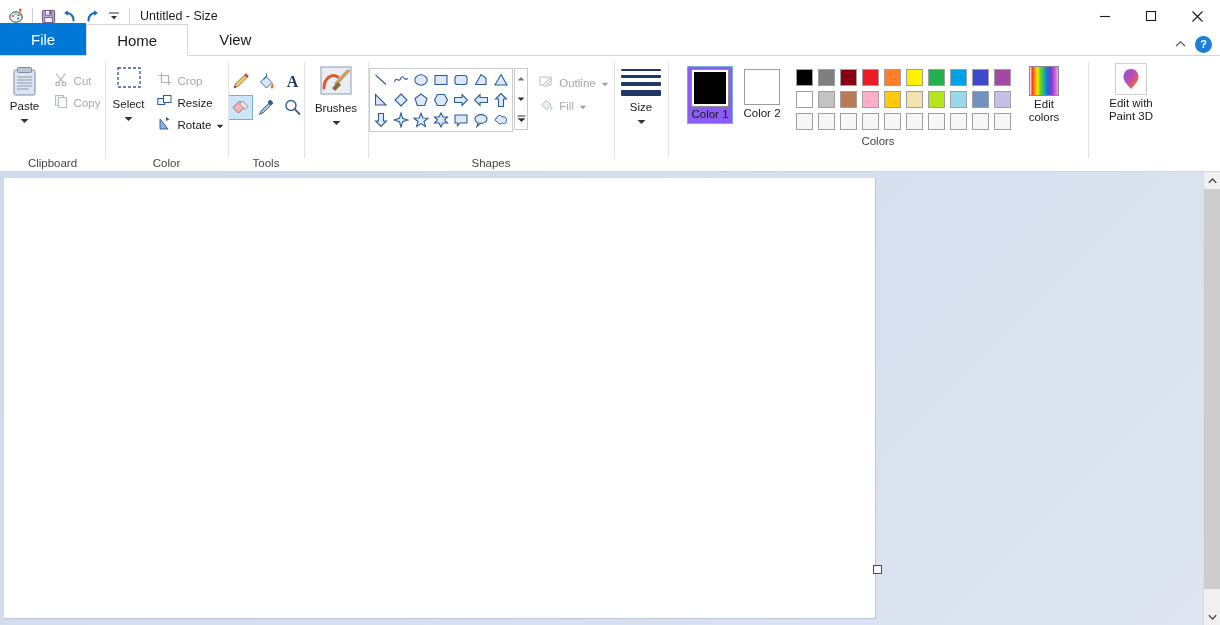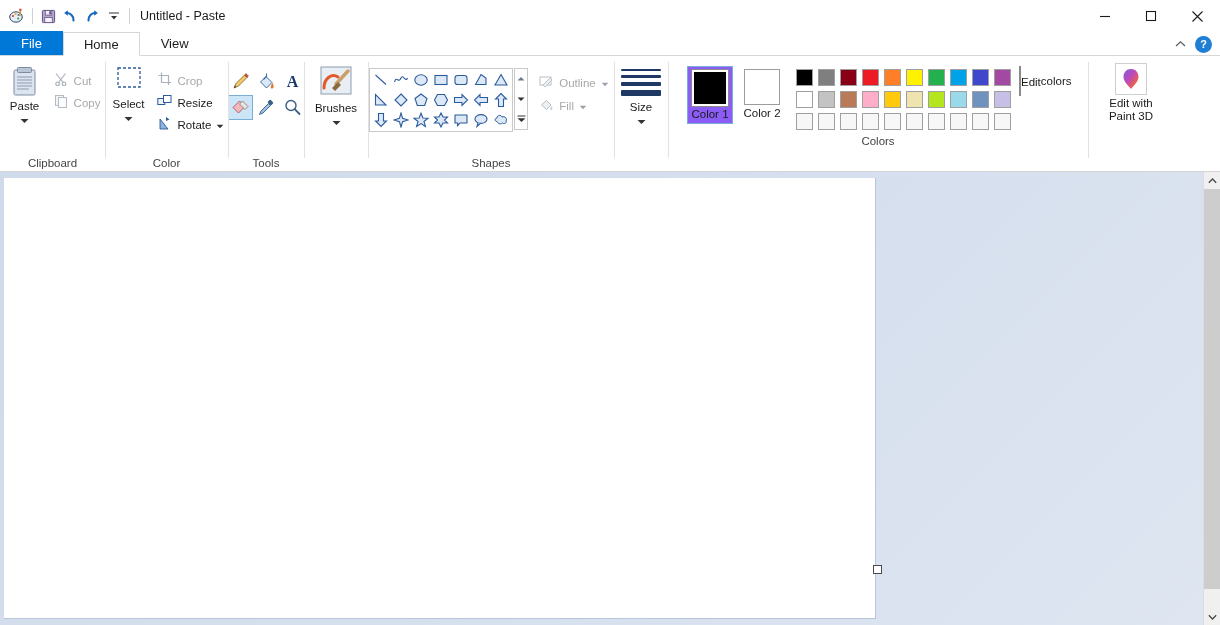--- a/index.html
+++ b/index.html
@@ -49,24 +49,24 @@
   
   .tabstrip {
     position: relative;
     height: 24px;
     background: #ffffff;
     display: flex;
     align-items: flex-end;
     border-bottom: 1px solid #d6d6d6;
   }
   .tab {
-    height: 24px;
-    padding: 0 20px;
+    height: 32px;
+    padding: 0 30px;
     display: flex; align-items: center;
-    font-size: 13px;
+    font-size: 15px;
     color: #1b1b1b;
     border: 1px solid transparent;
     position: relative;
   }
   .tab.file {
     background: #0078d7;
     color: #ffffff;
     border-color: #0078d7;
   }
   .tab.active {
@@ -211,21 +211,21 @@
   .palette {
     display: grid;
     grid-template-columns: repeat(10, 22px);
     grid-template-rows: repeat(3, 22px);
     gap: 0;
     margin-left: 2px;
   }
   .pcell { width: 22px; height: 22px; display:flex; align-items:center; justify-content:center; }
   .pcell i { display:block; width: 17px; height: 17px; border: 1px solid #a0a0a0; }
 
-  .editcolors { width: 50px; display:flex; flex-direction: row; align-items: center; }
+  .editcolors { width: 50px; display:flex; flex-direction: column; align-items: center; }
   .ec-sw {
     width: 30px; height: 30px;
     border: 1px solid #8a8a8a;
     background: linear-gradient(to right,
       #ffffff 0%, #ff2f2f 8%, #ff8c00 16%, #ffe400 26%,
       #6ed21a 38%, #12b5a8 50%, #1f6ed4 62%, #6b3fd4 74%,
       #c24cd0 86%, #e6a6e6 100%);
   }
   .ec-cap { font-size: 11.5px; line-height: 12.5px; text-align: center; margin-top: 2px; }
 
@@ -318,21 +318,21 @@
       </svg>
     </div>
     <div class="qat-btn">
       <svg width="12" height="12" viewBox="0 0 12 12">
         <path d="M1 3 H11" stroke="#333" stroke-width="1"></path>
         <path d="M3 6 L6 9.5 L9 6 Z" fill="#333"></path>
       </svg>
     </div>
     <div class="qat-sep"></div>
   </div>
-  <div class="title-text">Untitled - Paste</div>
+  <div class="title-text">Untitled - Size</div>
 
   <div class="wincontrols">
     <div class="wc">
       <svg width="12" height="12" viewBox="0 0 12 12">
           <path d="M1 6.5 H11" stroke="#1b1b1b" stroke-width="1.1"></path>
         </svg>
     </div>
     <div class="wc">
       <svg width="12" height="12" viewBox="0 0 12 12">
           <rect x="1.5" y="1.5" width="9" height="9" fill="none" stroke="#1b1b1b" stroke-width="1.1"></rect>

